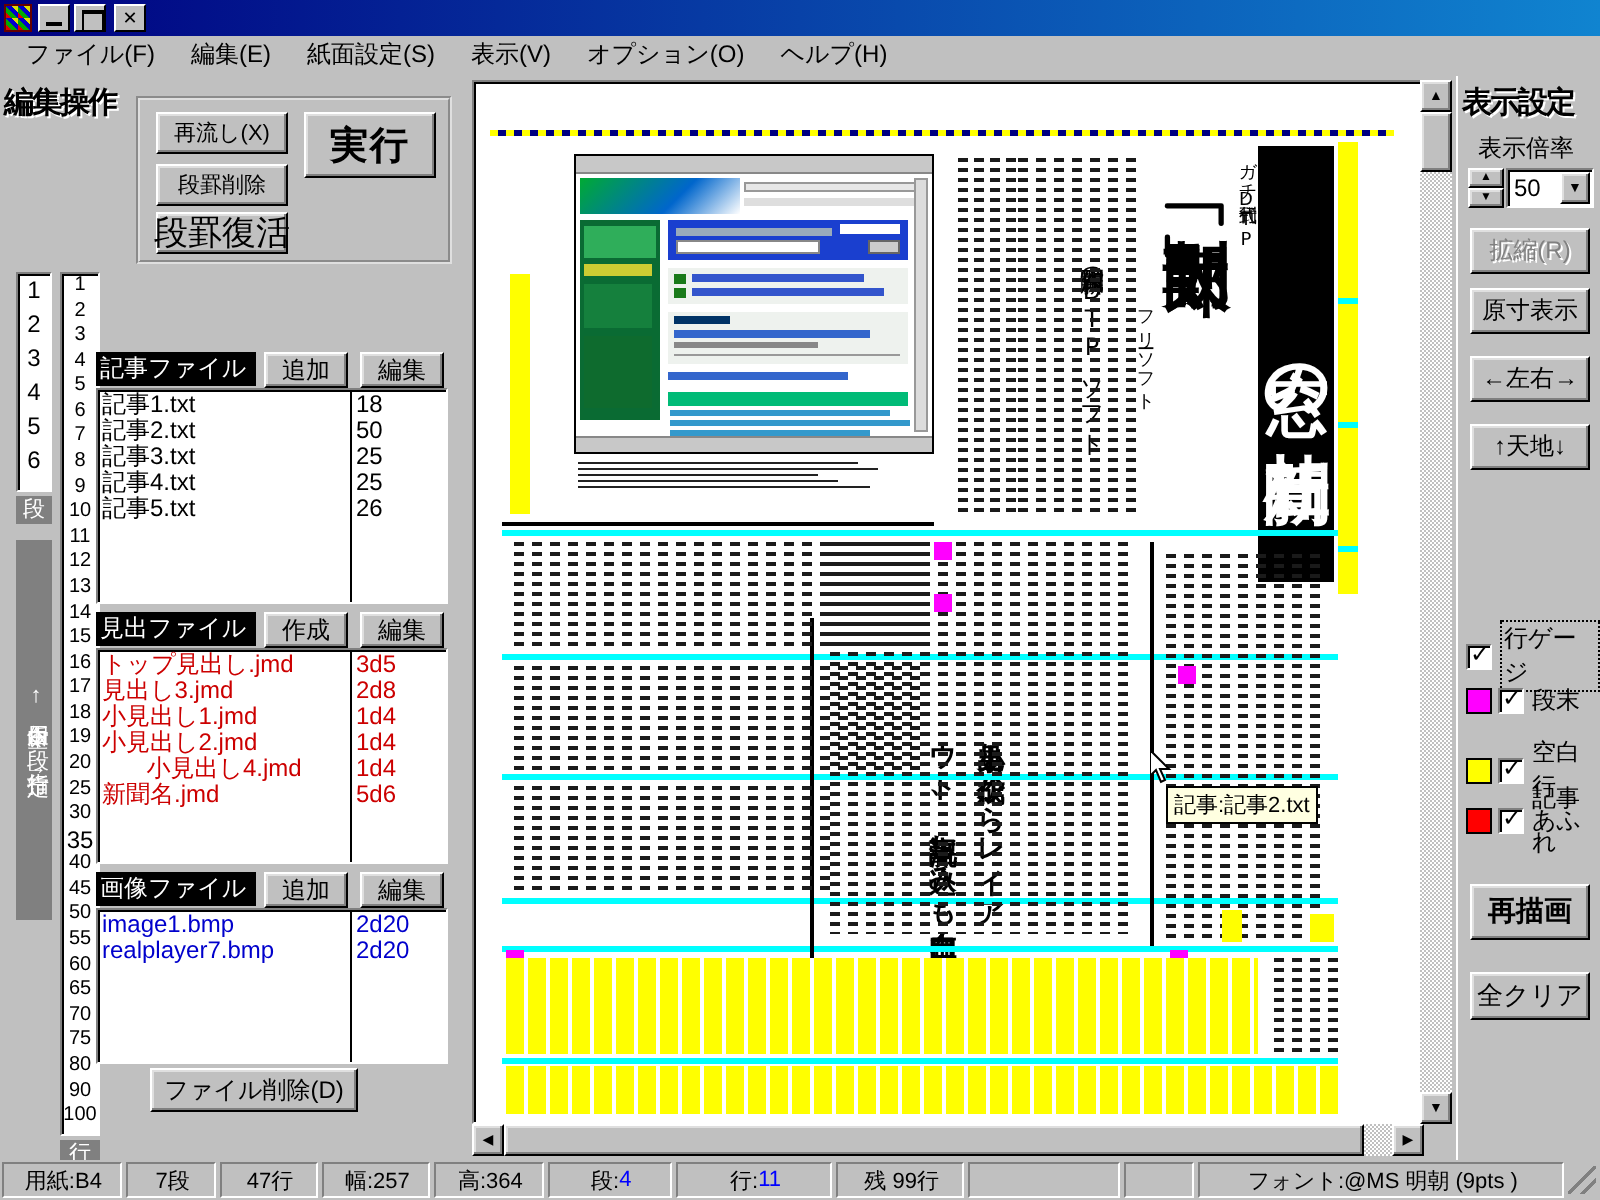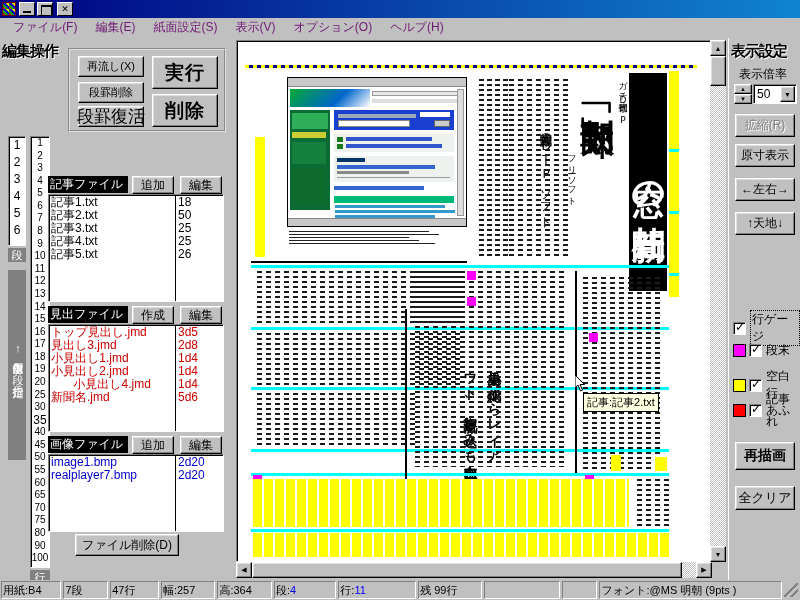--- a/index.html
+++ b/index.html
@@ -39,21 +39,21 @@
   .winbtn.max::after { content:""; position:absolute; left:3px; top:2px; width:9px; height:8px; border:1px solid #000; border-top-width:2px;}
   .winbtn.close { margin-left:2px; }
 
   
   .menubar {
     position:absolute; left:0; top:18px; width:800px; height:20px;
     background:#c0c0c0; display:flex; align-items:center;
     padding-left:4px; border-bottom:1px solid #c0c0c0;
   }
   .menuitem {
-    font-size:12px; color:#701a75; padding:2px 9px; white-space:nowrap;
+    font-size:12px; color:#000000; padding:2px 9px; white-space:nowrap;
   }
 
   
   .btn {
     background:#c0c0c0; color:#000; text-align:center;
     border-top:1px solid #fff; border-left:1px solid #fff;
     border-right:1px solid #000; border-bottom:1px solid #000;
     box-shadow: inset -1px -1px 0 #808080, inset 1px 1px 0 #dfdfdf;
     font-family:"Liberation Sans",sans-serif;
     display:flex; align-items:center; justify-content:center;
@@ -244,21 +244,21 @@
   
   #statusbar {
     position:absolute; left:0; top:580px; width:800px; height:20px;
     background:#c0c0c0; display:flex; align-items:center; padding:1px 0;
   }
   .scell {
     height:18px; margin-right:2px;
     border-top:1px solid #808080; border-left:1px solid #808080;
     border-right:1px solid #fff; border-bottom:1px solid #fff;
     font-size:11px; display:flex; align-items:center; padding-left:1px;
-    white-space:nowrap; color:#000;
+    white-space:nowrap; color:#000;justify-content:center;
   }
   .scell b { font-weight:normal; color:#00f; }
   .grip {
     width:14px; height:14px; margin-left:auto; margin-right:2px;
     background:
       linear-gradient(135deg, transparent 45%, #808080 45%, #808080 55%, transparent 55%),
       linear-gradient(135deg, transparent 70%, #808080 70%, #808080 80%, transparent 80%);
   }
 
   
@@ -322,21 +322,20 @@
 
   <div id="leftpanel">
 
     <div class="lbl-editops">編集操作</div>
 
     <div class="editops-frame">
       <div class="btn b-renagashi">再流し(X)</div>
       <div class="btn b-dankei-del">段罫削除</div>
       <div class="btn b-dankei-res">段罫復活</div>
       <div class="btn b-exec">実行</div>
-      <div class="btn b-delete">削除</div>
     </div>
 
     <div class="ruler" id="ruler-dan">
         <div style="line-height: 17px; font-size: 12px;">1</div>
         <div style="line-height: 17px; font-size: 12px;">2</div>
         <div style="line-height: 17px; font-size: 12px;">3</div>
         <div style="line-height: 17px; font-size: 12px;">4</div>
         <div style="line-height: 17px; font-size: 12px;">5</div>
         <div style="line-height: 17px; font-size: 12px;">6</div>
       </div>

